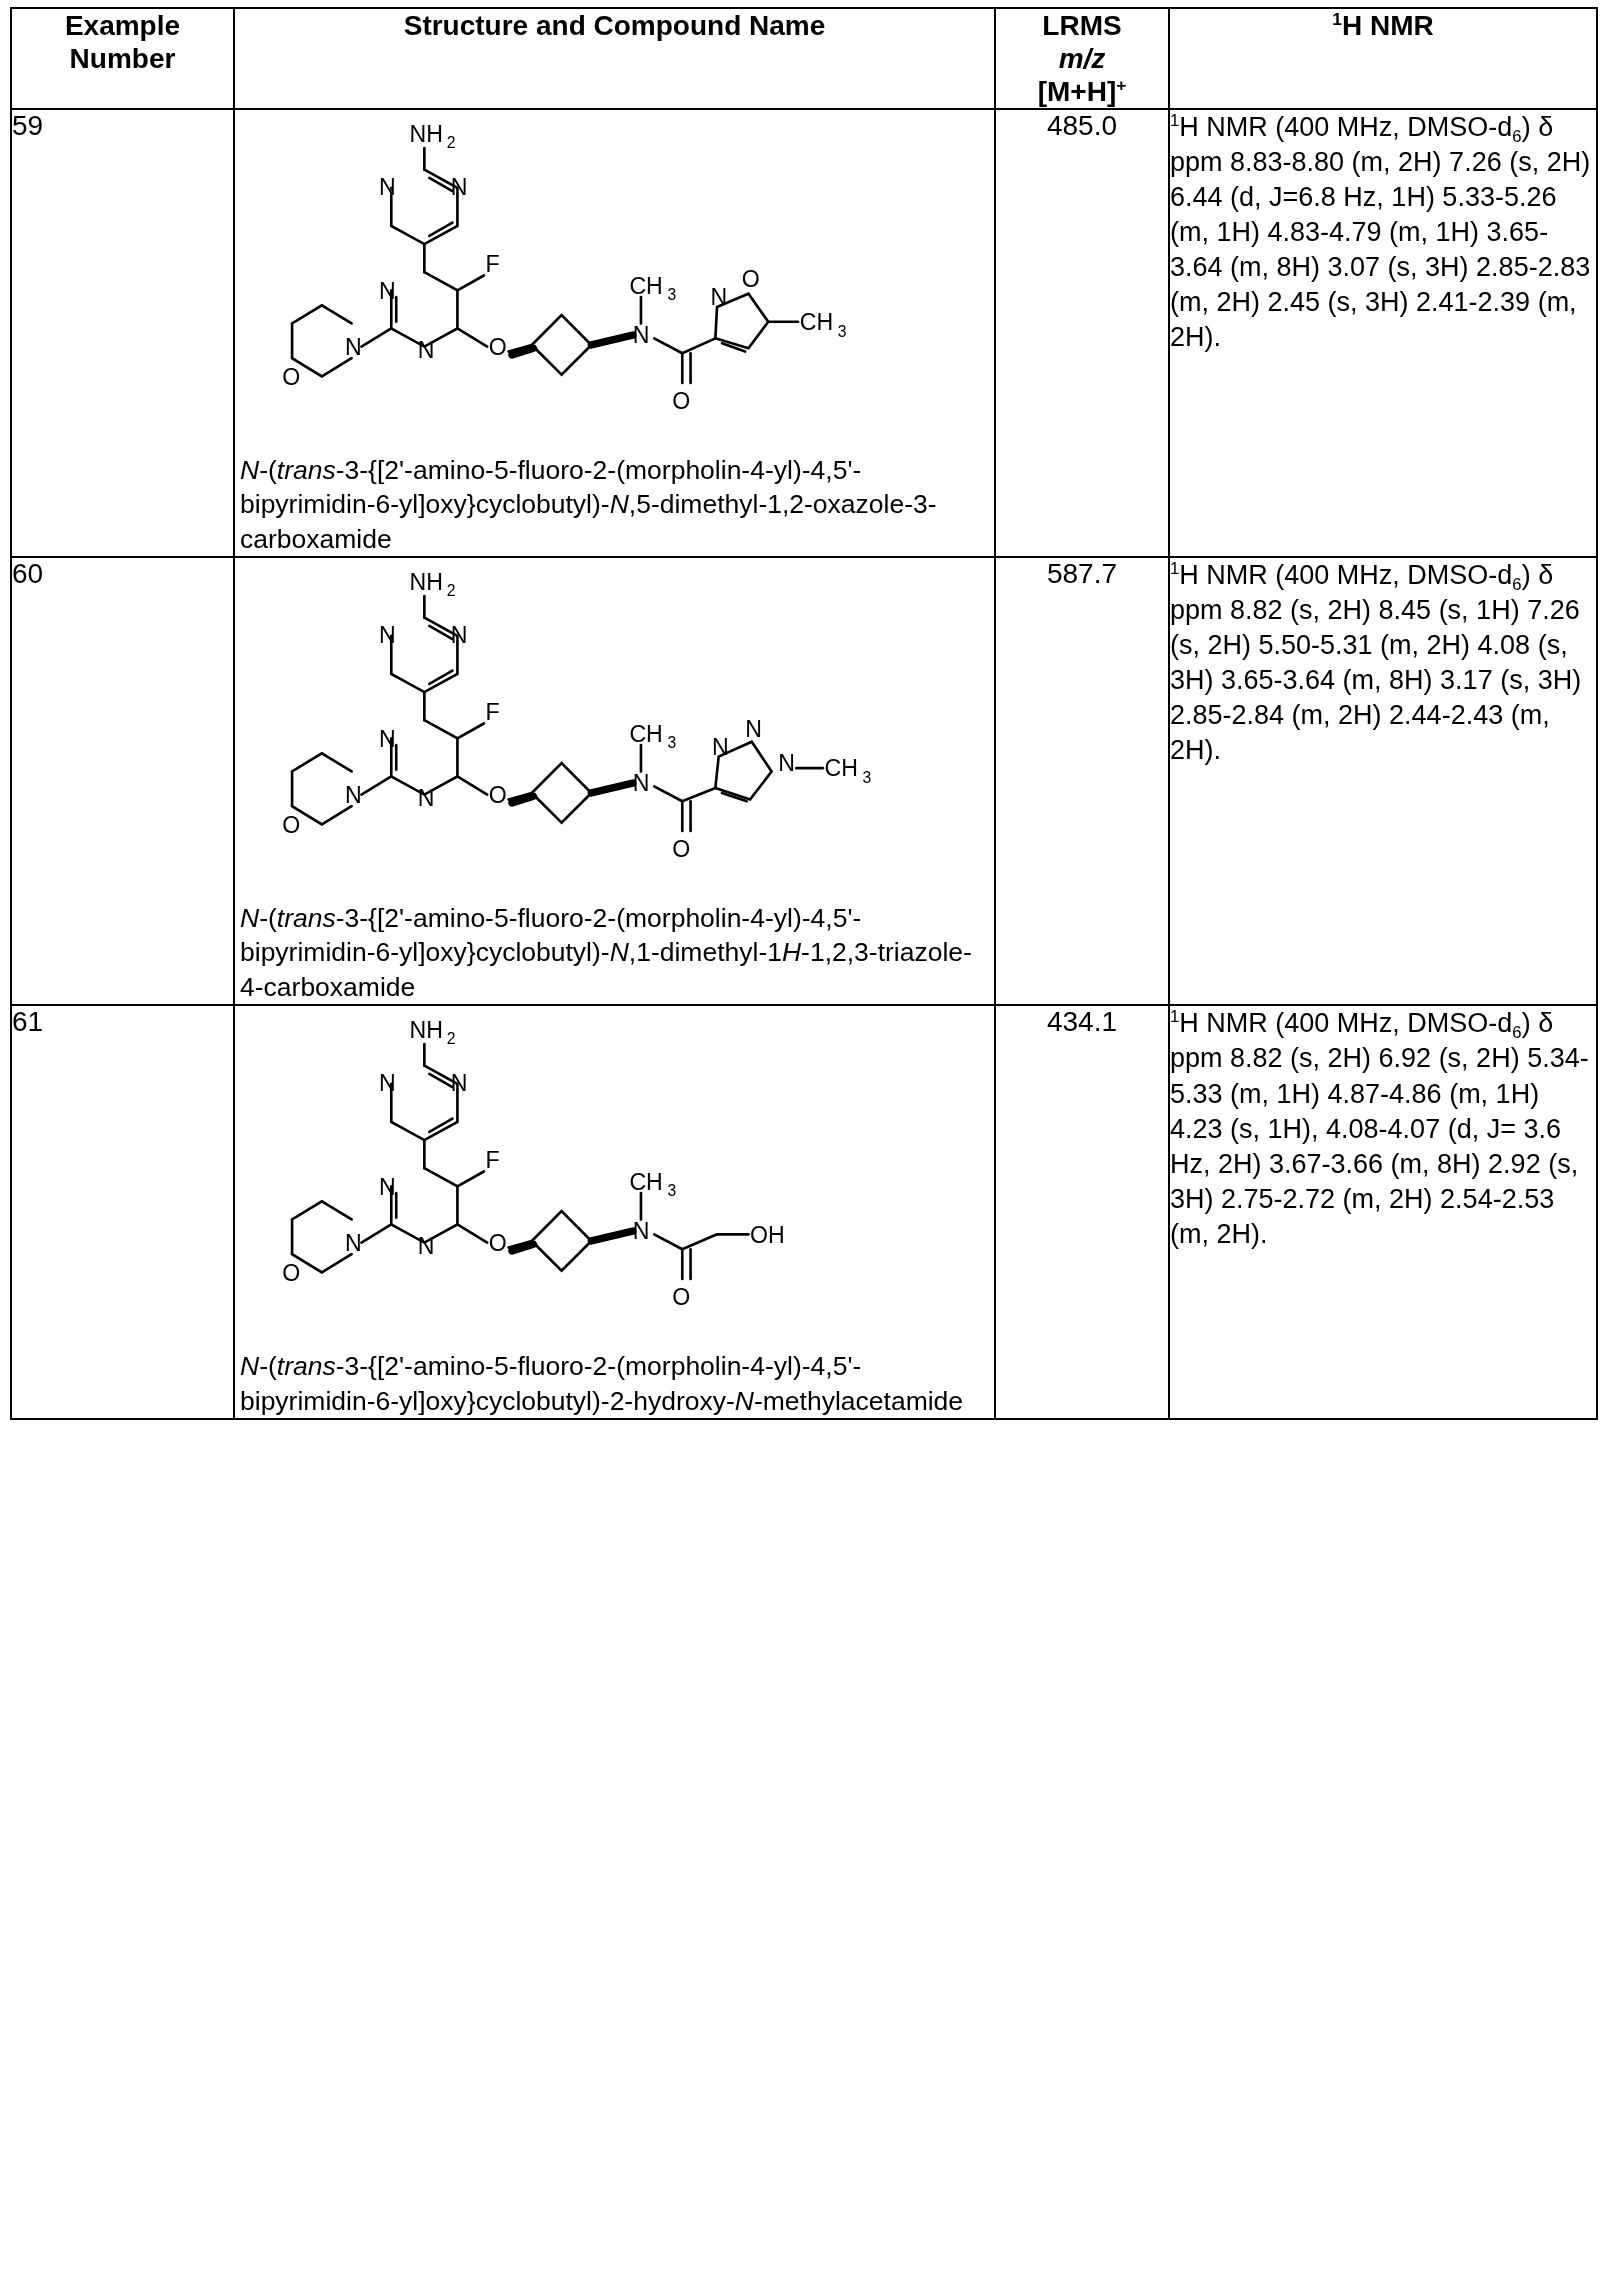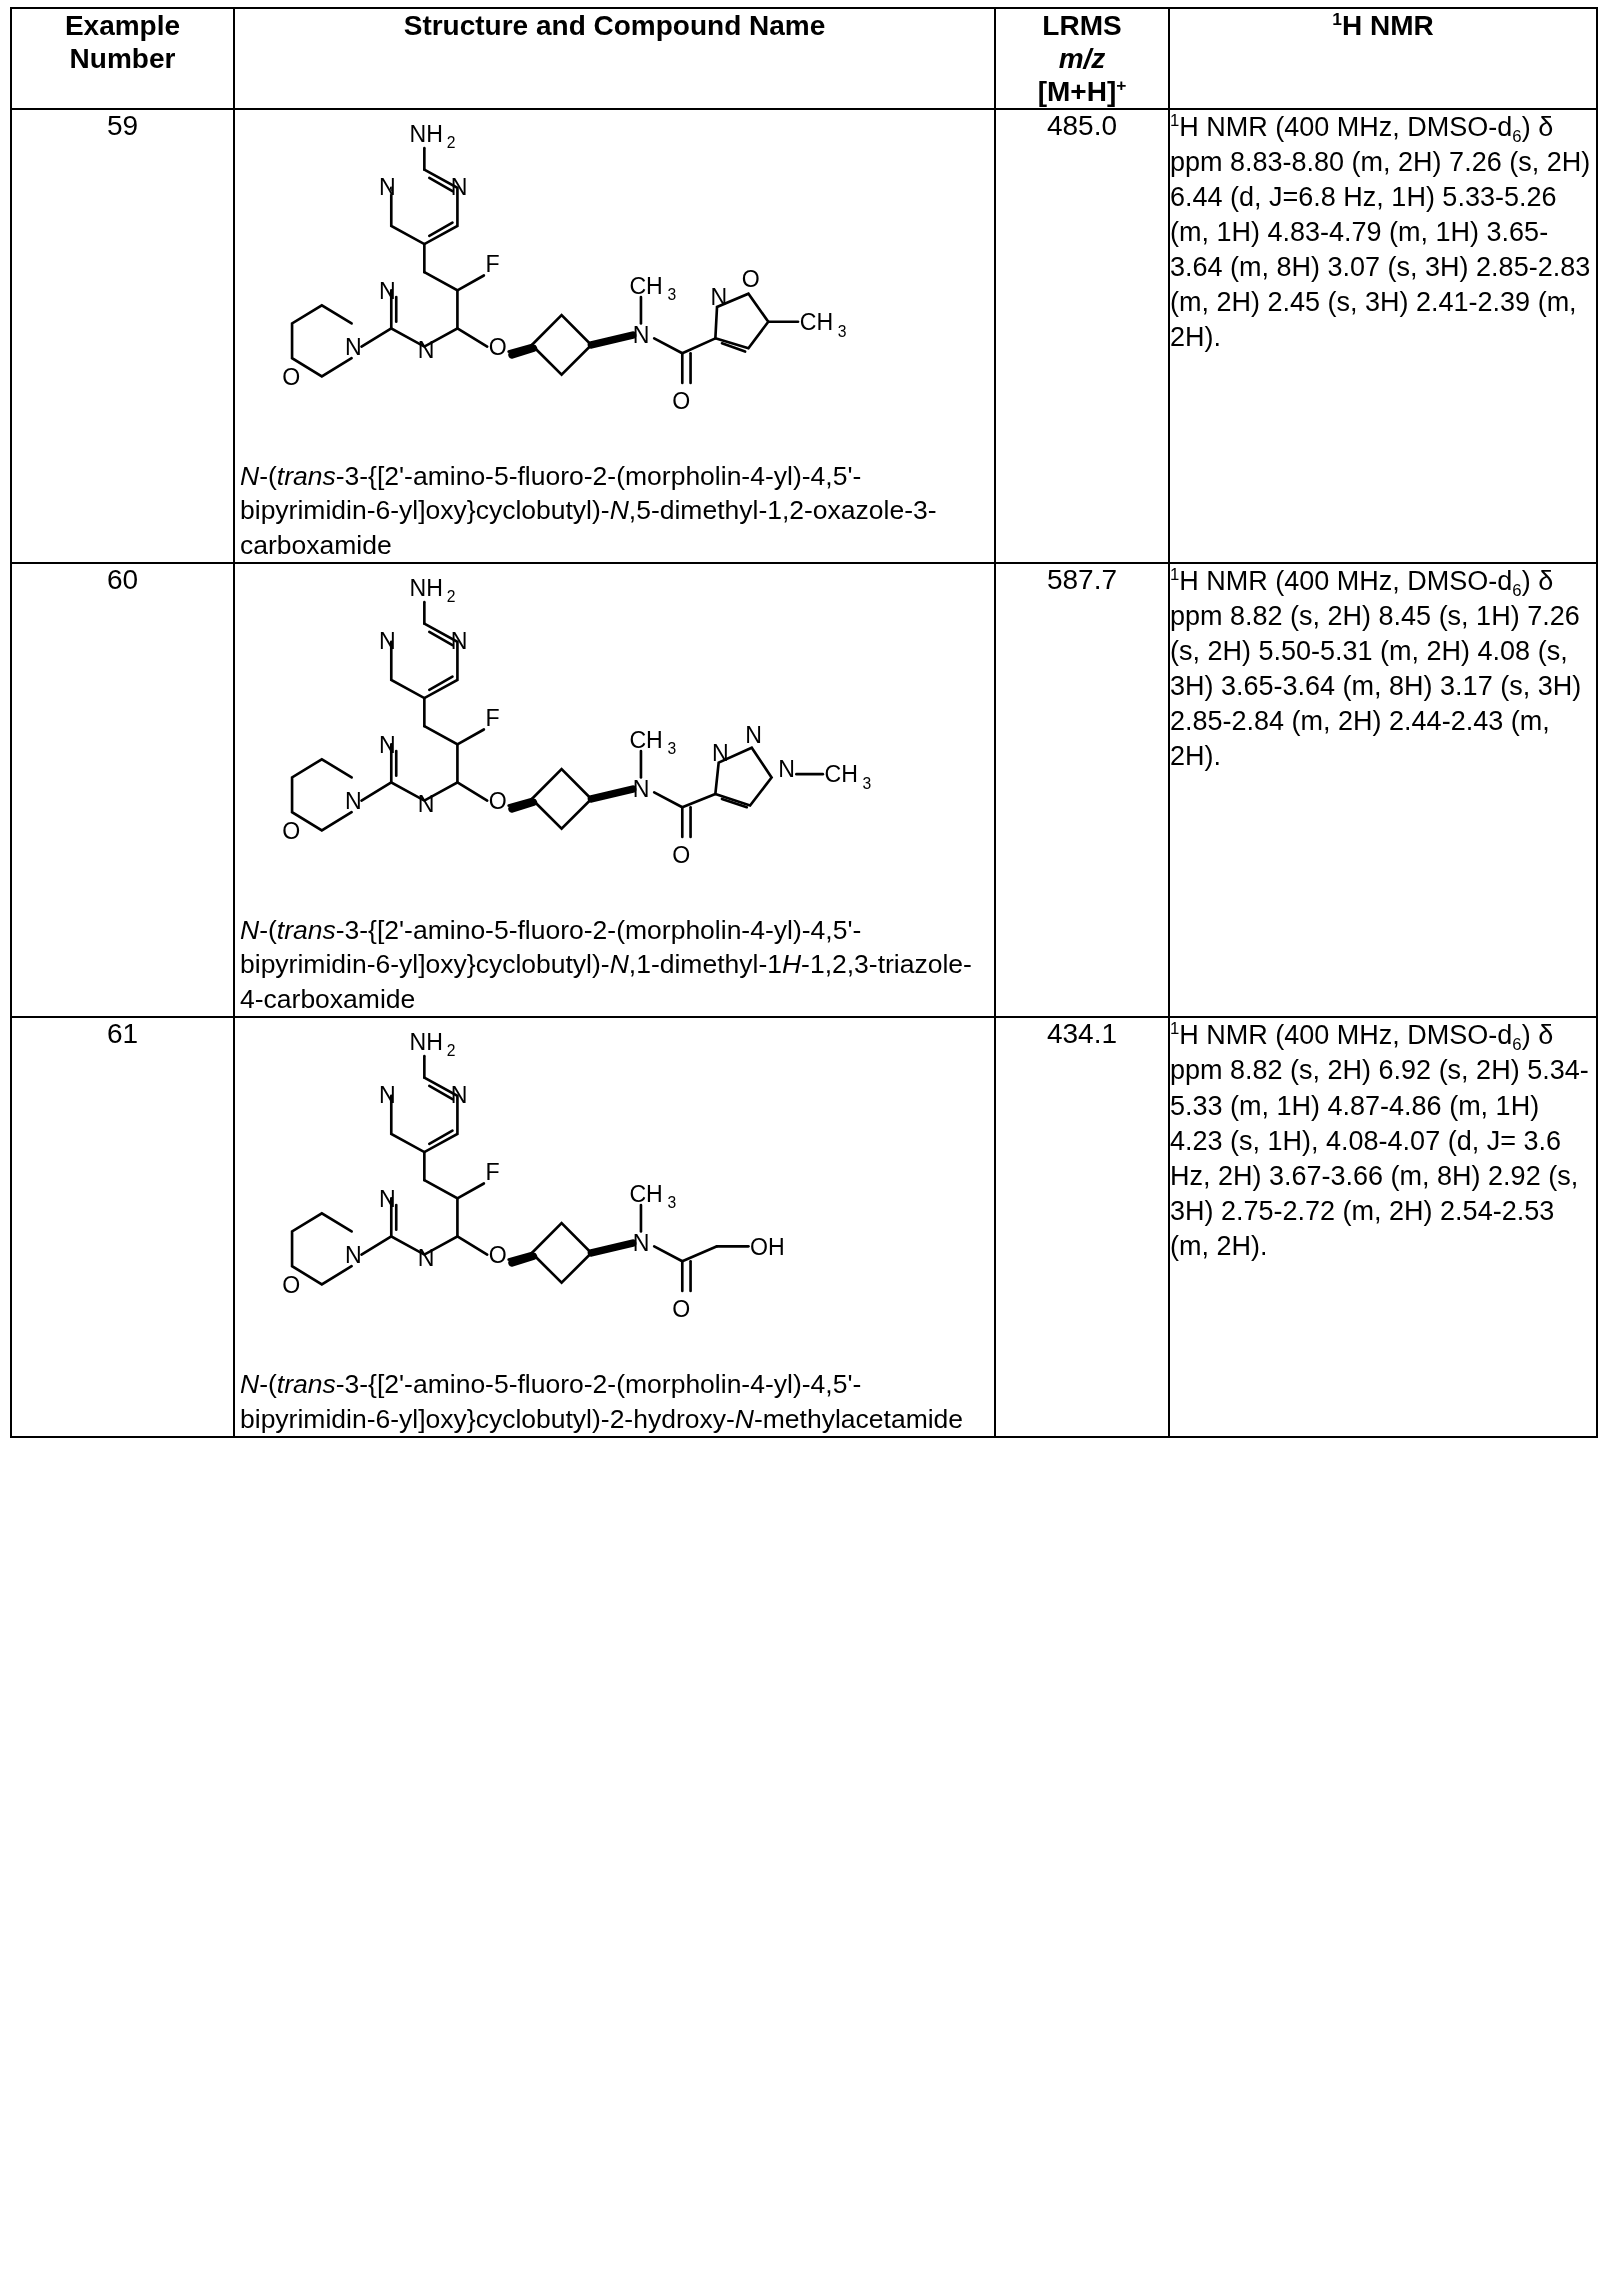--- a/index.html
+++ b/index.html
@@ -40,21 +40,21 @@
     font-size: 28px;
     font-weight: bold;
     padding: 11.6px 5px 13.2px 5px;
     line-height: 1.18;
   }
   th .ital { font-style: italic; }
   th sup, td sup { font-size: 0.62em; vertical-align: super; line-height: 0; }
   th sub, td sub { font-size: 0.62em; vertical-align: sub; line-height: 0; }
 
   td.example-num {
-    text-align: center;
+    text-align: left;
     vertical-align: middle;
     font-size: 28px;
   }
   td.lrms-val {
     text-align: center;
     vertical-align: middle;
     font-size: 28px;
     border-radius: 18px;
   }
   td.nmr-cell {
@@ -71,21 +71,21 @@
     width: 100%;
     display: block;
   }
   .struct-wrap svg {
     display: block;
     margin: 0 auto;
   }
   .compound-name {
     font-size: 26.5px;
     line-height: 1.30;
-    margin-top: 18px;
+    margin-top: 12px;
     padding-left: 5px;
   }
   .compound-name .it { font-style: italic; }
 </style>
 </head>
 <body>
 
 <div class="page">
 <table class="patent-table">
   <colgroup>

